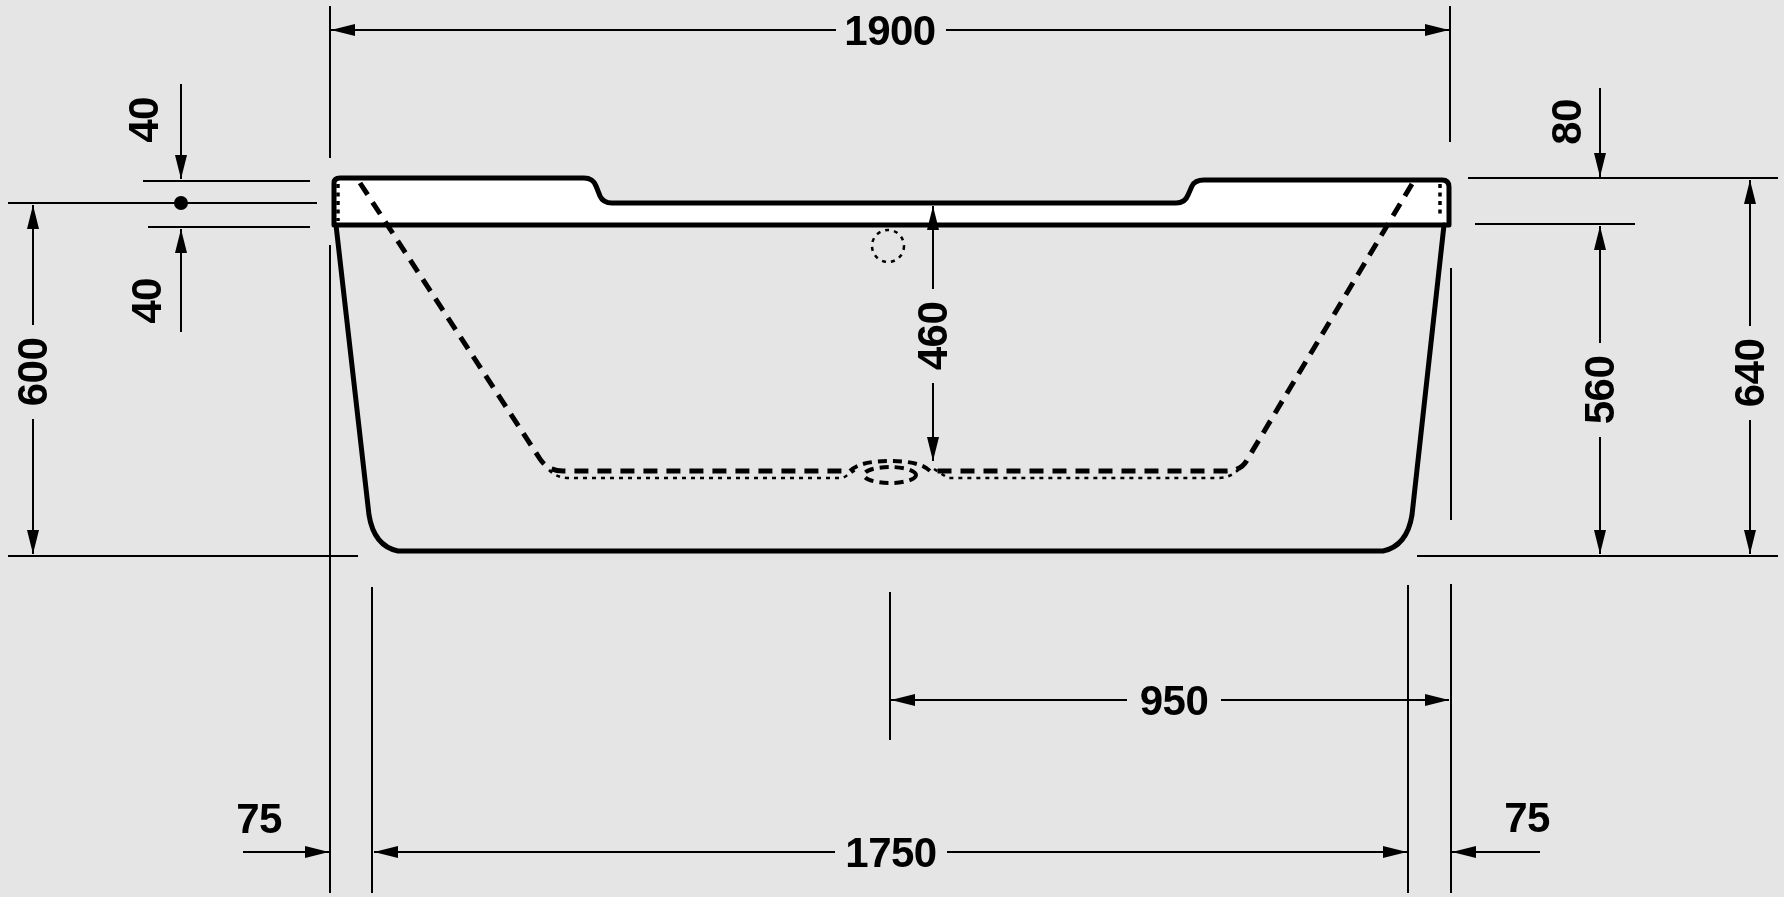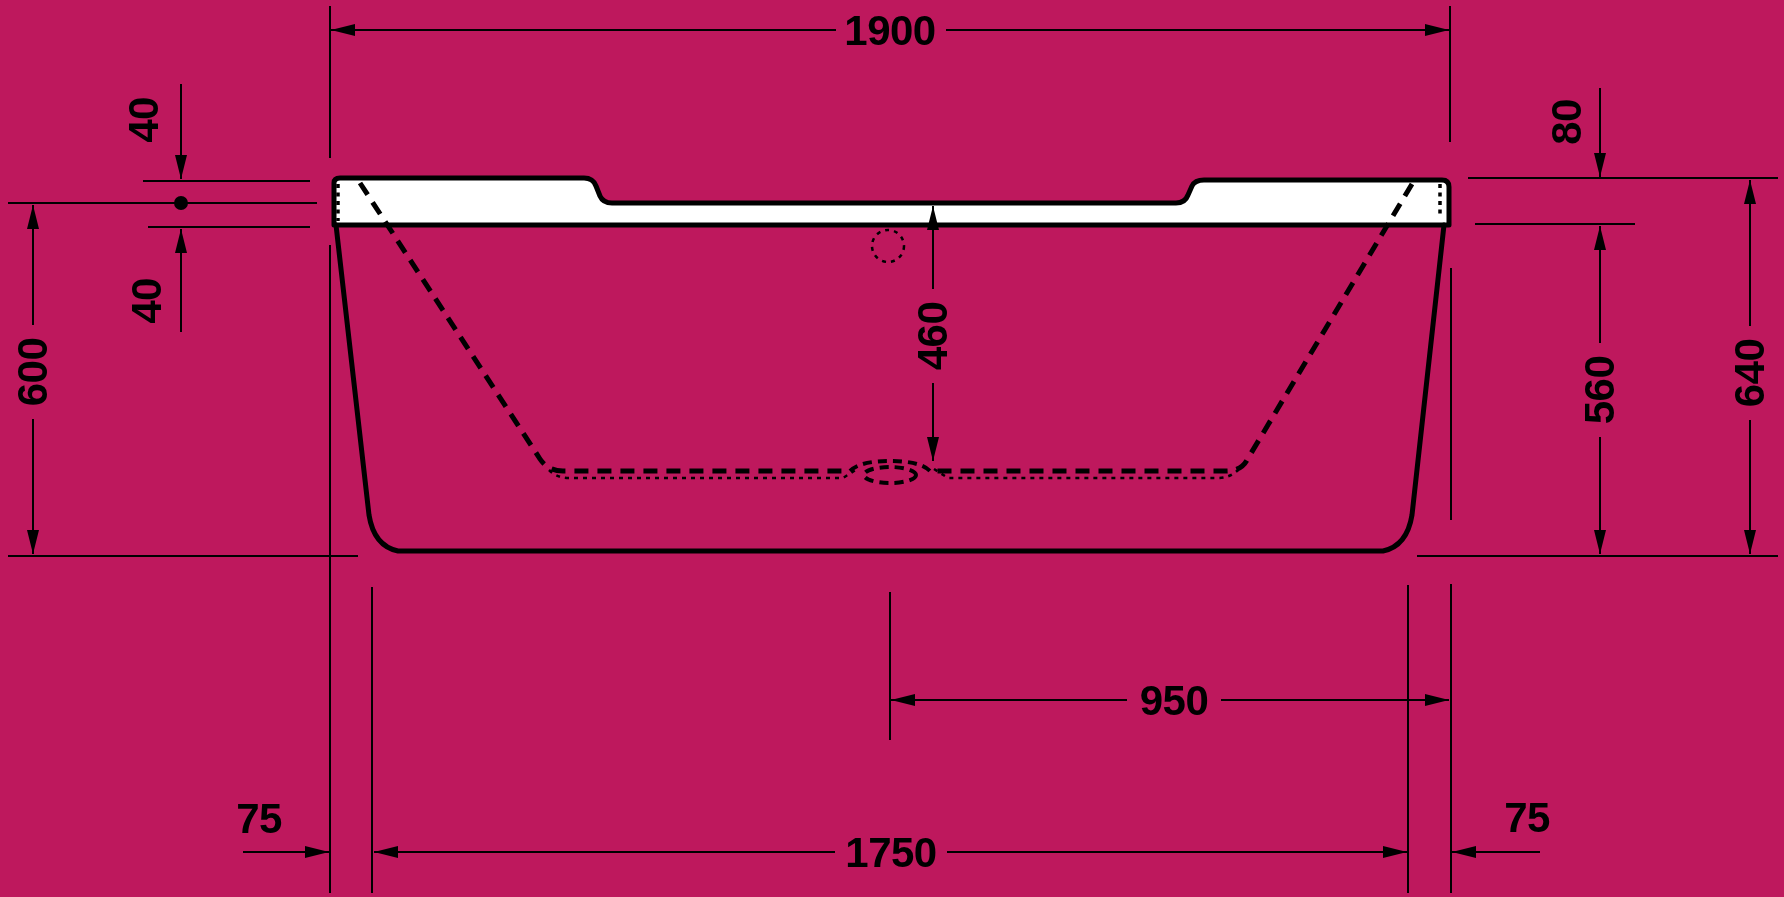--- a/index.html
+++ b/index.html
@@ -1,20 +1,20 @@
 <!DOCTYPE html>
 <html><head>
 <meta charset="utf-8">
 <style>
   html, body { margin:0; padding:0; background:#ffffff; }
   .stage {
     position: relative;
     width: 1784px;
     height: 897px;
-    background: #be185d;
+    background: #e5e5e5;
     overflow: hidden;
     font-family: "Liberation Sans", sans-serif;
   }
   svg text {
     font-family: "Liberation Sans", sans-serif;
     font-weight: bold;
     font-size: 42px;
     fill: #000000;
     letter-spacing: -0.5px;
   }

